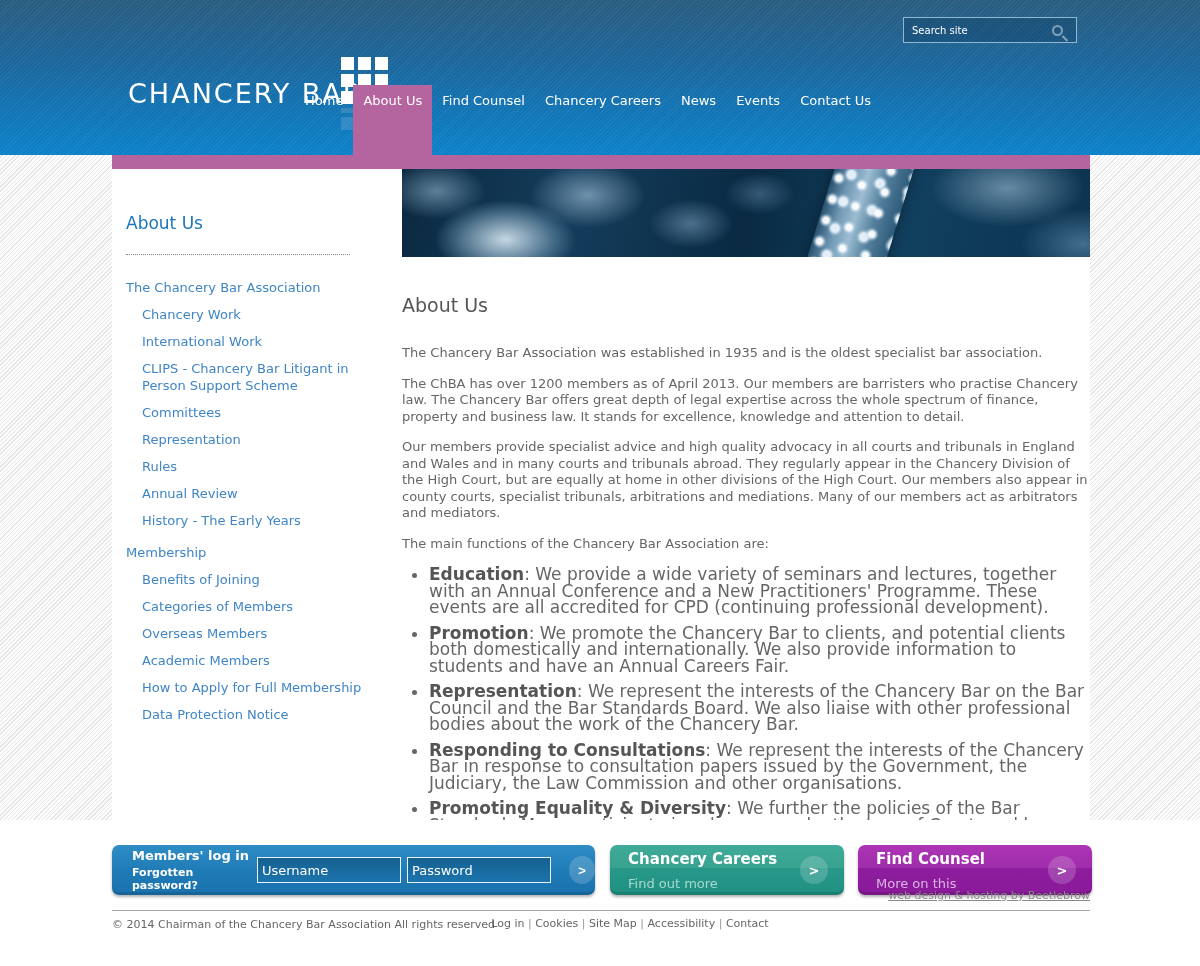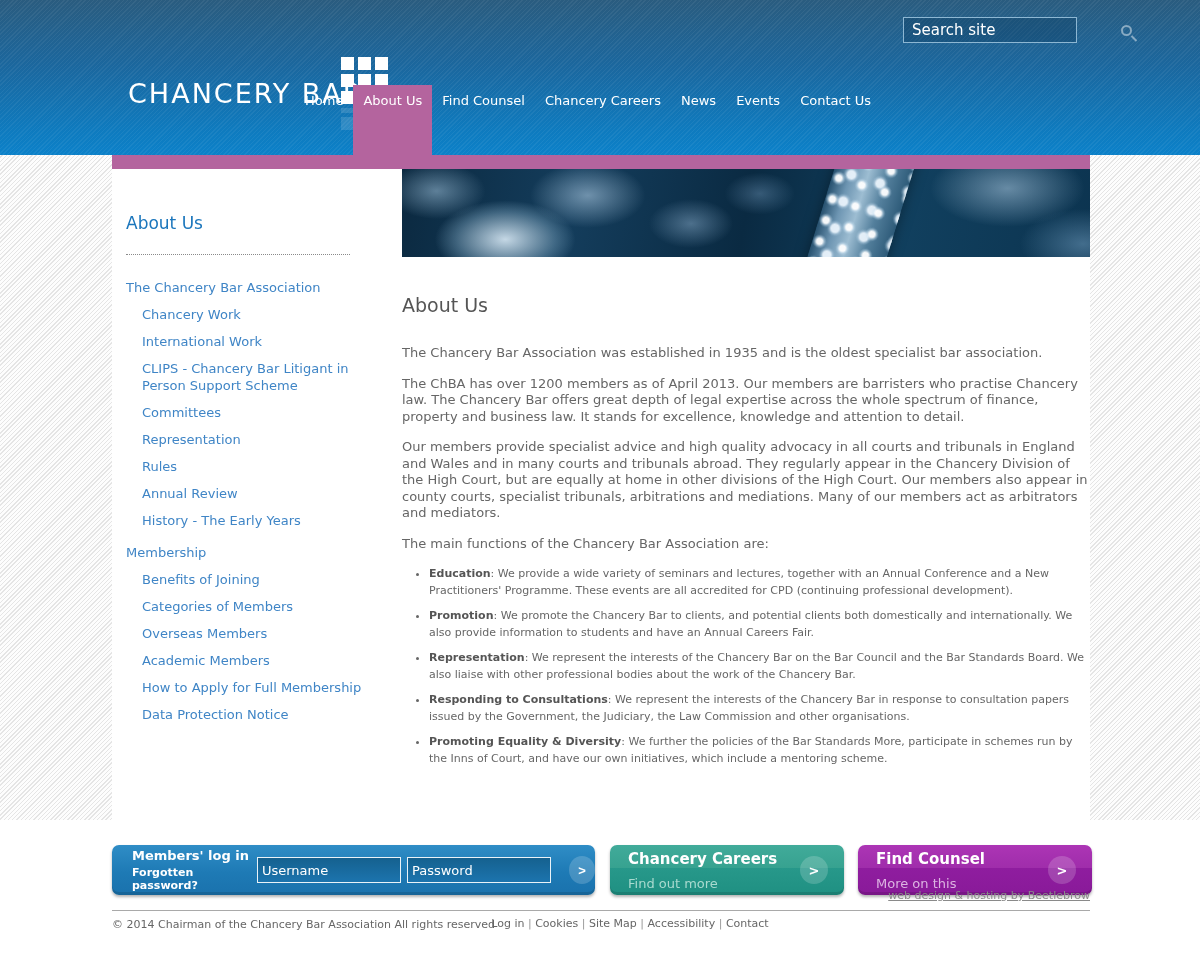--- a/index.html
+++ b/index.html
@@ -25,21 +25,21 @@
     font-size:27px; letter-spacing:2px; font-weight:400; cursor:pointer;
   }
   .logo-grid { position:absolute; left:341px; top:57px; display:grid;
     grid-template-columns:repeat(3,13px); grid-template-rows:repeat(3,13px); gap:4px; }
   .logo-grid span { background:#fff; }
   .logo-grid.reflect { top:108px; opacity:0.13; transform:scaleY(-1); height:22px; overflow:hidden; }
   .search-wrap { position:absolute; top:17px; right:123px; width:174px; height:26px;
     border:1px solid #8db7d3; background:rgba(8,54,90,0.30); display:flex; align-items:center; }
   .search-wrap input {
     flex:1; background:transparent; border:none; outline:none; color:#fff;
-    font-size:15px; padding:0 15px 0 8px; font-family:inherit;
+    font-size:10px; padding:0 15px 0 8px; font-family:inherit;
   }
   .search-wrap input::placeholder { color:#fff; opacity:1; }
   .search-icon { width:11px; height:11px; border:2px solid rgba(255,255,255,0.45);
     border-radius:50%; position:relative; margin-right:14px; cursor:pointer; flex:none; }
   .search-icon::after { content:""; position:absolute; width:2px; height:7px;
     background:rgba(255,255,255,0.45); transform:rotate(-45deg); left:10px; top:8px; }
   .main-nav { position:absolute; left:295px; top:85px; height:70px; display:flex; }
   .main-nav a {
     display:block; padding:8px 10px 0; color:#fff; font-size:13px;
     text-decoration:none; height:70px; cursor:pointer; white-space:nowrap;
@@ -80,21 +80,21 @@
       radial-gradient(circle at 7px 7px, rgba(255,255,255,0.95) 3px, rgba(205,228,244,0.45) 5px, transparent 7px),
       radial-gradient(circle at 18px 16px, rgba(240,248,255,0.9) 4px, rgba(190,215,235,0.4) 6px, transparent 8px),
       linear-gradient(90deg,#27516f 0%,#6d95b2 22%,#9dbdd2 45%,#54809d 70%,#2d5a78 100%);
     background-size:24px 22px,30px 28px,100% 100%;
     box-shadow:0 0 14px rgba(0,0,0,0.4);
   }
   .page-title { margin-top:37px; font-size:19px; font-weight:400; color:#555; }
   .body-copy p { margin-top:14px; font-size:13px; line-height:16.5px; color:#666; }
   .body-copy p:first-of-type { margin-top:29px; }
   .feature-list { margin-top:14px; padding-left:27px; }
-  .feature-list li { font-size:11px; line-height:16.5px; color:#666; margin-bottom:9px; }
+  .feature-list li { font-size:17px; line-height:16.5px; color:#666; margin-bottom:9px; }
   .feature-list .lead { font-weight:bold; color:#555; }
   
   .footer-white { position:absolute; left:0; top:820px; width:1200px; height:146px; background:#fff; }
   .panel { position:absolute; top:845px; height:50px; border-radius:7px;
     box-shadow:0 2px 3px rgba(0,0,0,0.3), inset 0 -3px 0 rgba(0,0,0,0.12); }
   .login-panel { left:112px; width:483px;
     background:linear-gradient(180deg,#2f8dc6 0%,#1e7ab5 55%,#1a72ad 100%);
     display:flex; align-items:center; }
   .login-texts { margin-left:20px; width:128px; color:#fff; }
   .login-title { font-size:13px; font-weight:bold; }

